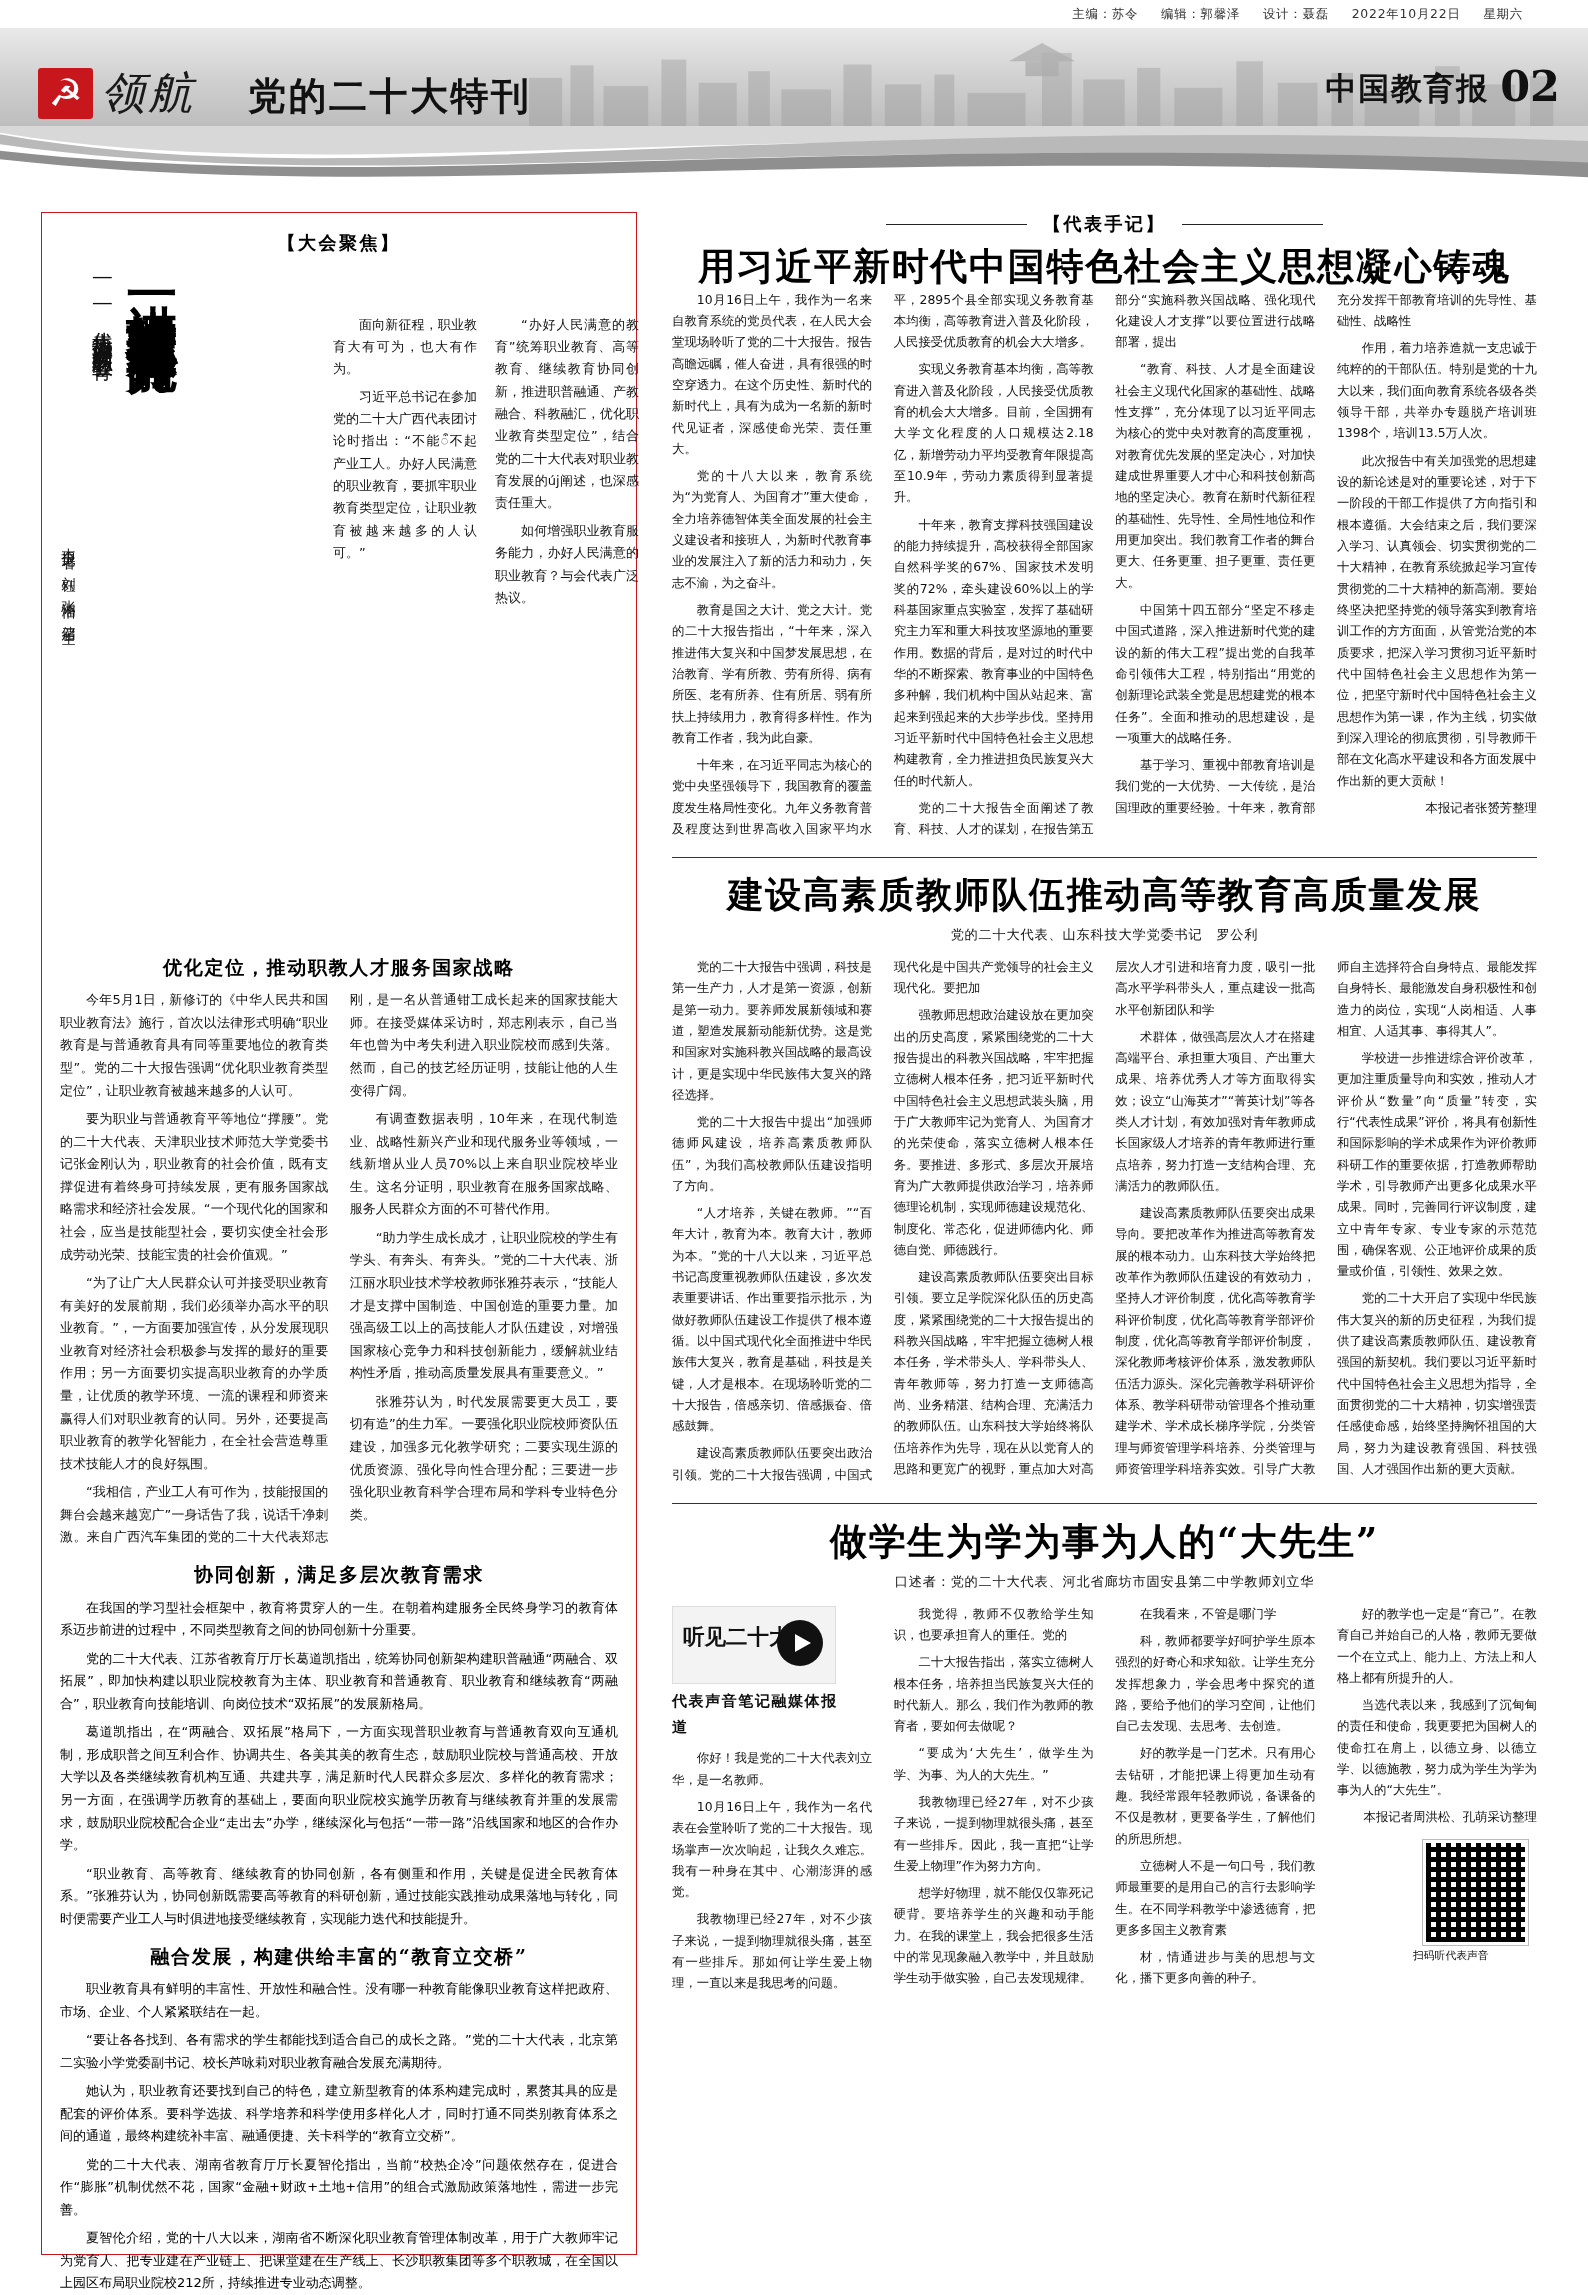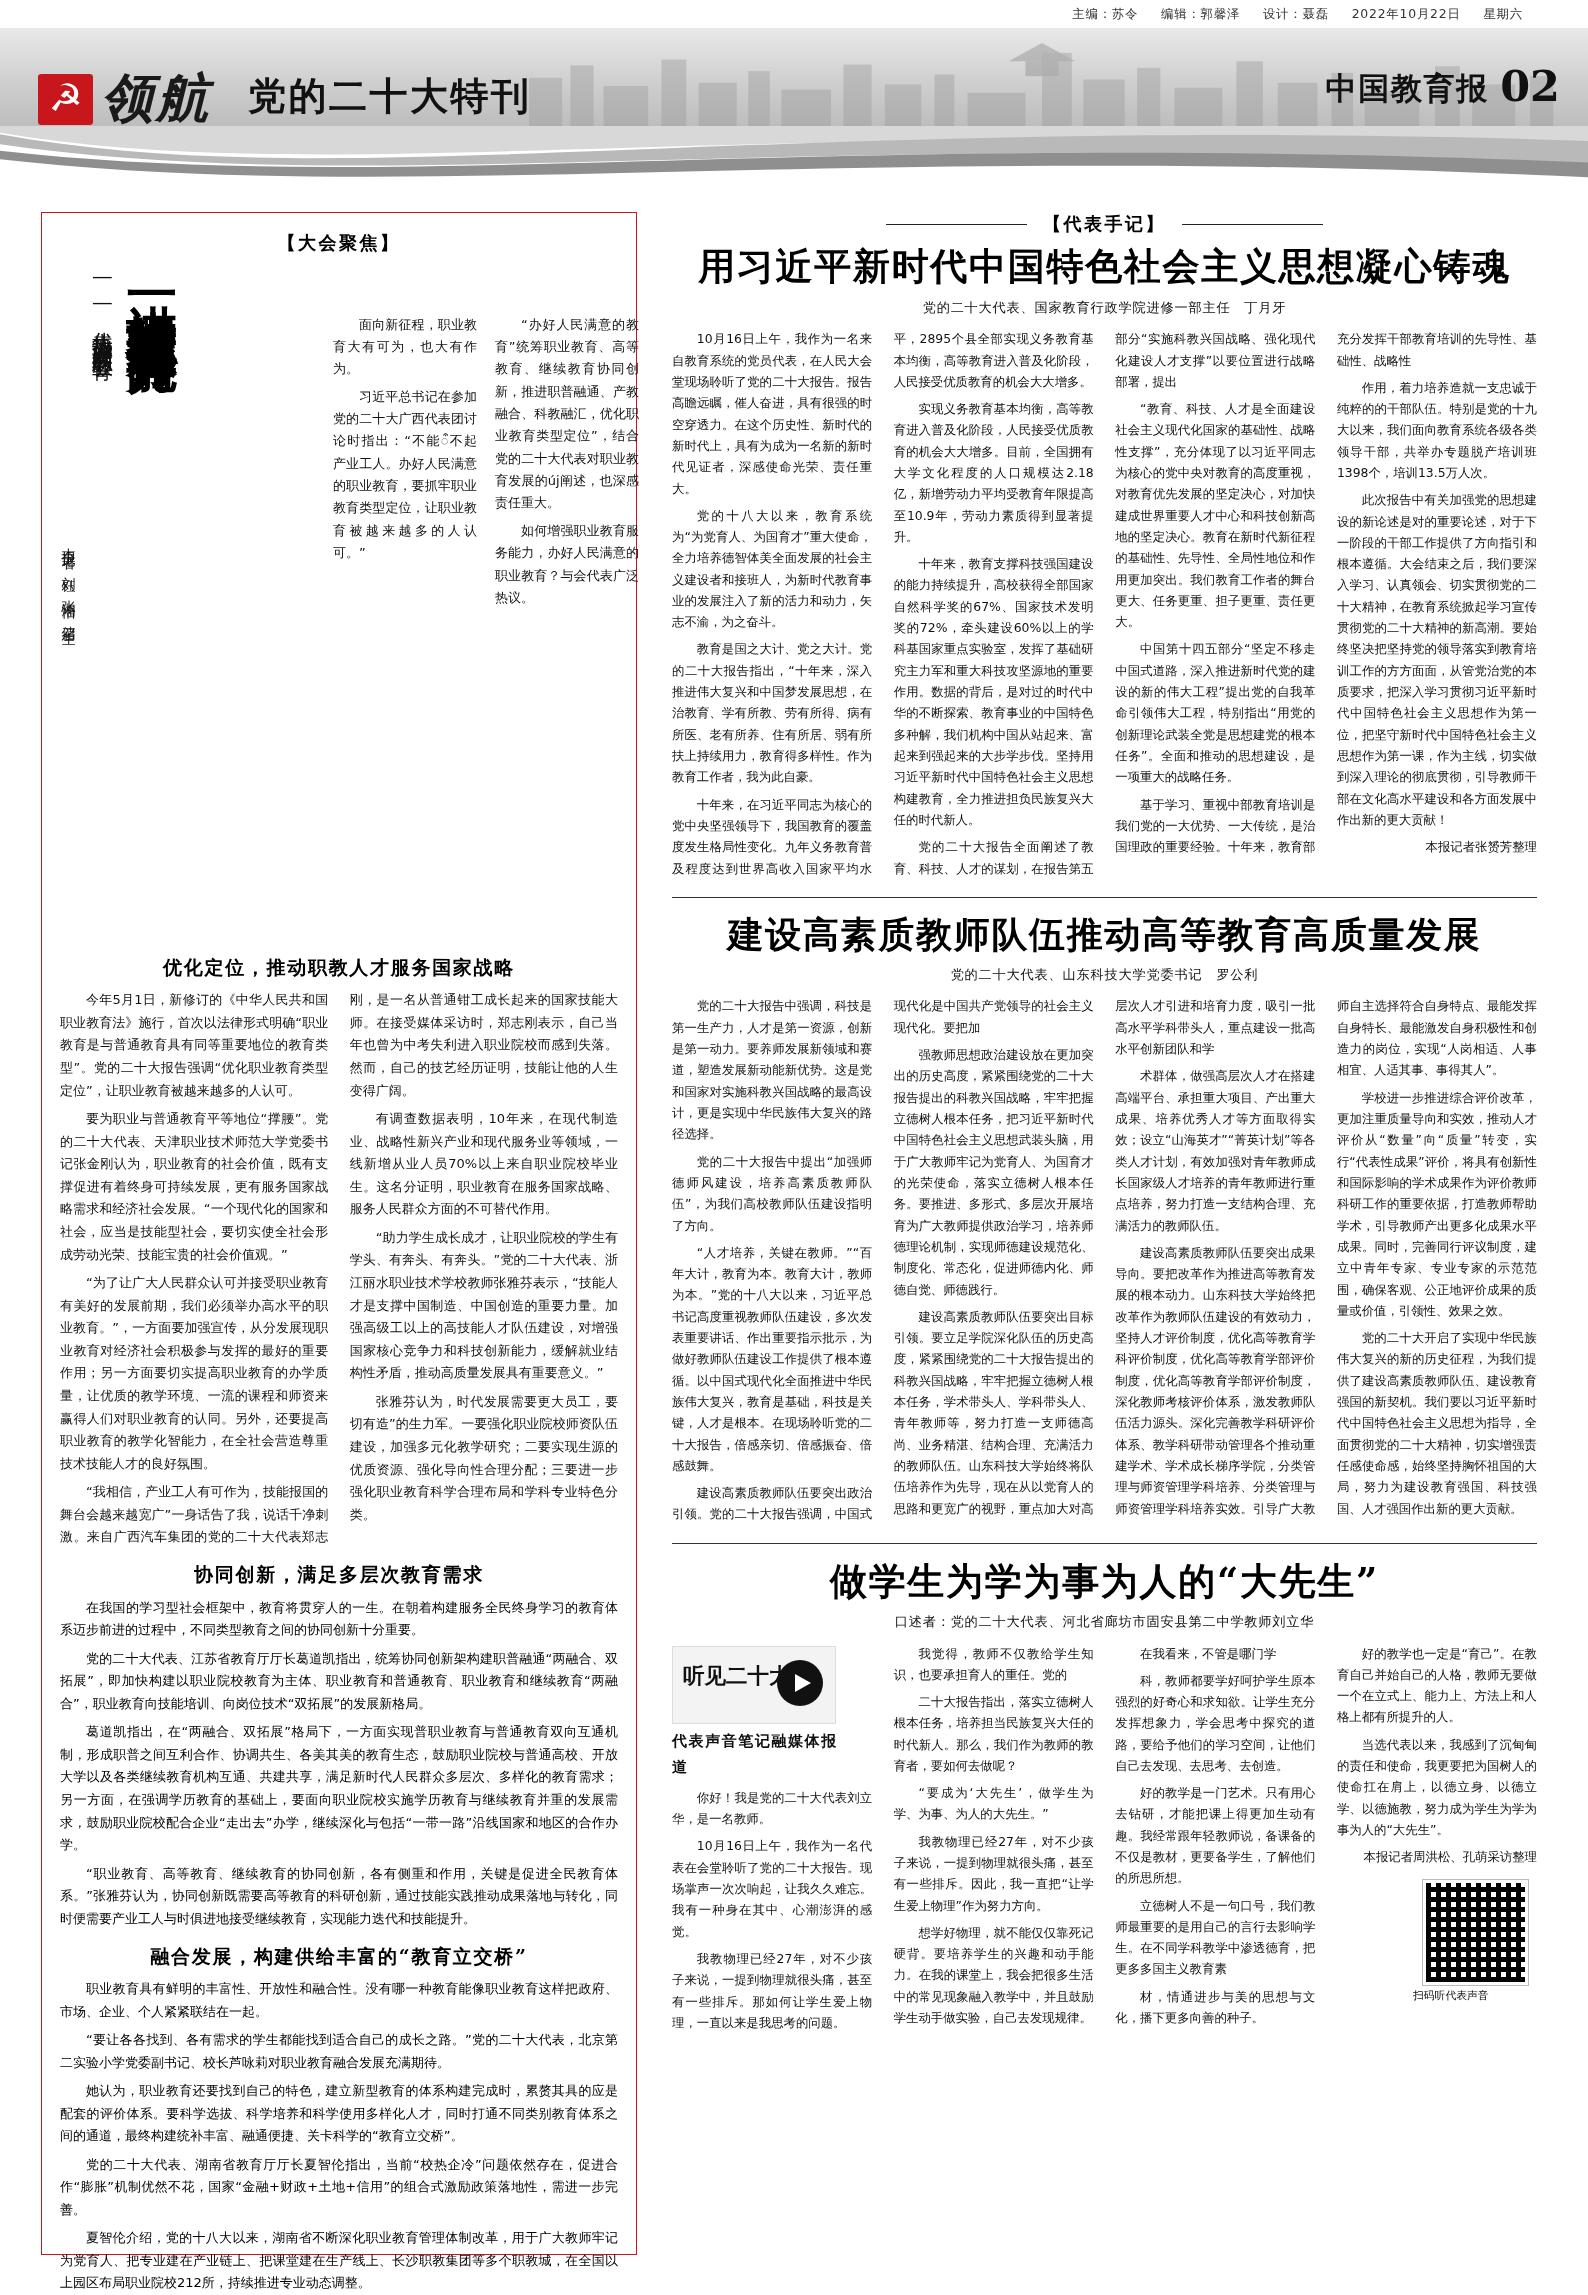--- a/index.html
+++ b/index.html
@@ -9,21 +9,21 @@
   
   .topbar{position:absolute;left:0;top:0;width:1504px;height:28px;background:#fff;margin-left:44px;}
   .topbar-meta{position:absolute;right:25px;top:5.8px;font-size:12.4px;color:#333;letter-spacing:0.8px;}
   .topbar-meta span{margin-left:18px;}
 
   .masthead{position:absolute;left:0;top:28px;width:1588px;height:98px;background:linear-gradient(180deg,#e9e9e9 0%,#cfcfcf 55%,#bdbdbd 100%);overflow:hidden;}
   .skyline{position:absolute;left:496px;top:0;width:1092px;height:98px;opacity:.55;}
   .logo-box{position:absolute;left:38px;top:36px;display:flex;align-items:center;}
   .flag-emblem{width:55px;height:51px;background:#c8161d;border-radius:3.3px;position:relative;margin-right:8.3px;}
   .flag-emblem:after{content:"☭";position:absolute;left:50%;top:50%;transform:translate(-50%,-52%);color:#fff;font-size:38px;line-height:1;}
-  .logo-text{font-family:"DejaVu Serif","Liberation Serif",serif;font-size:52px;font-weight:bold;color:#1a1a1a;letter-spacing:3.3px;font-style:italic;}
+  .logo-text{font-family:"DejaVu Serif","Liberation Serif",serif;font-size:44px;font-weight:normal;color:#1a1a1a;letter-spacing:3.3px;font-style:italic;}
   .special-title{position:absolute;left:248px;top:43px;font-size:38px;font-weight:bold;color:#111;letter-spacing:2.5px;font-family:"DejaVu Serif","Liberation Serif",serif;}
   .paper-name{position:absolute;right:99px;top:40px;font-size:31px;font-weight:bold;color:#111;letter-spacing:1.7px;font-family:"DejaVu Serif","Liberation Serif",serif;}
   .page-no{position:absolute;right:28px;top:33px;font-size:43px;font-weight:bold;color:#111;font-family:"DejaVu Serif","Liberation Serif",serif;}
 
   .swoosh{position:absolute;left:0;top:126px;width:1588px;height:58px;background:#fff;overflow:hidden;}
   .swoosh svg{display:block;}
 
   
   .content{position:absolute;left:0;top:179px;width:1588px;height:2114px;}
 
@@ -190,21 +190,20 @@
     <div class="right-col">
 
       <div class="rule-lr">
         <span class="ln"></span>
         <span class="section-label" style="margin:0">【代表手记】</span>
         <span class="ln"></span>
       </div>
 
       <div class="art">
         <div class="art-headline h1">用习近平新时代中国特色社会主义思想凝心铸魂</div>
-        <div class="art-by">党的二十大代表、国家教育行政学院进修一部主任　丁月牙</div>
         <div class="cols4">
           <p>10月16日上午，我作为一名来自教育系统的党员代表，在人民大会堂现场聆听了党的二十大报告。报告高瞻远瞩，催人奋进，具有很强的时空穿透力。在这个历史性、新时代的新时代上，具有为成为一名新的新时代见证者，深感使命光荣、责任重大。</p>
           <p>党的十八大以来，教育系统为“为党育人、为国育才”重大使命，全力培养德智体美全面发展的社会主义建设者和接班人，为新时代教育事业的发展注入了新的活力和动力，矢志不渝，为之奋斗。</p>
           <p>教育是国之大计、党之大计。党的二十大报告指出，“十年来，深入推进伟大复兴和中国梦发展思想，在治教育、学有所教、劳有所得、病有所医、老有所养、住有所居、弱有所扶上持续用力，教育得多样性。作为教育工作者，我为此自豪。</p>
           <p>十年来，在习近平同志为核心的党中央坚强领导下，我国教育的覆盖度发生格局性变化。九年义务教育普及程度达到世界高收入国家平均水平，2895个县全部实现义务教育基本均衡，高等教育进入普及化阶段，人民接受优质教育的机会大大增多。</p>
           <p>实现义务教育基本均衡，高等教育进入普及化阶段，人民接受优质教育的机会大大增多。目前，全国拥有大学文化程度的人口规模达2.18亿，新增劳动力平均受教育年限提高至10.9年，劳动力素质得到显著提升。</p>
           <p>十年来，教育支撑科技强国建设的能力持续提升，高校获得全部国家自然科学奖的67%、国家技术发明奖的72%，牵头建设60%以上的学科基国家重点实验室，发挥了基础研究主力军和重大科技攻坚源地的重要作用。数据的背后，是对过的时代中华的不断探索、教育事业的中国特色多种解，我们机构中国从站起来、富起来到强起来的大步学步伐。坚持用习近平新时代中国特色社会主义思想构建教育，全力推进担负民族复兴大任的时代新人。</p>
           <p>党的二十大报告全面阐述了教育、科技、人才的谋划，在报告第五部分“实施科教兴国战略、强化现代化建设人才支撑”以要位置进行战略部署，提出</p>
           <p>“教育、科技、人才是全面建设社会主义现代化国家的基础性、战略性支撑”，充分体现了以习近平同志为核心的党中央对教育的高度重视，对教育优先发展的坚定决心，对加快建成世界重要人才中心和科技创新高地的坚定决心。教育在新时代新征程的基础性、先导性、全局性地位和作用更加突出。我们教育工作者的舞台更大、任务更重、担子更重、责任更大。</p>
           <p>中国第十四五部分“坚定不移走中国式道路，深入推进新时代党的建设的新的伟大工程”提出党的自我革命引领伟大工程，特别指出“用党的创新理论武装全党是思想建党的根本任务”。全面和推动的思想建设，是一项重大的战略任务。</p>

